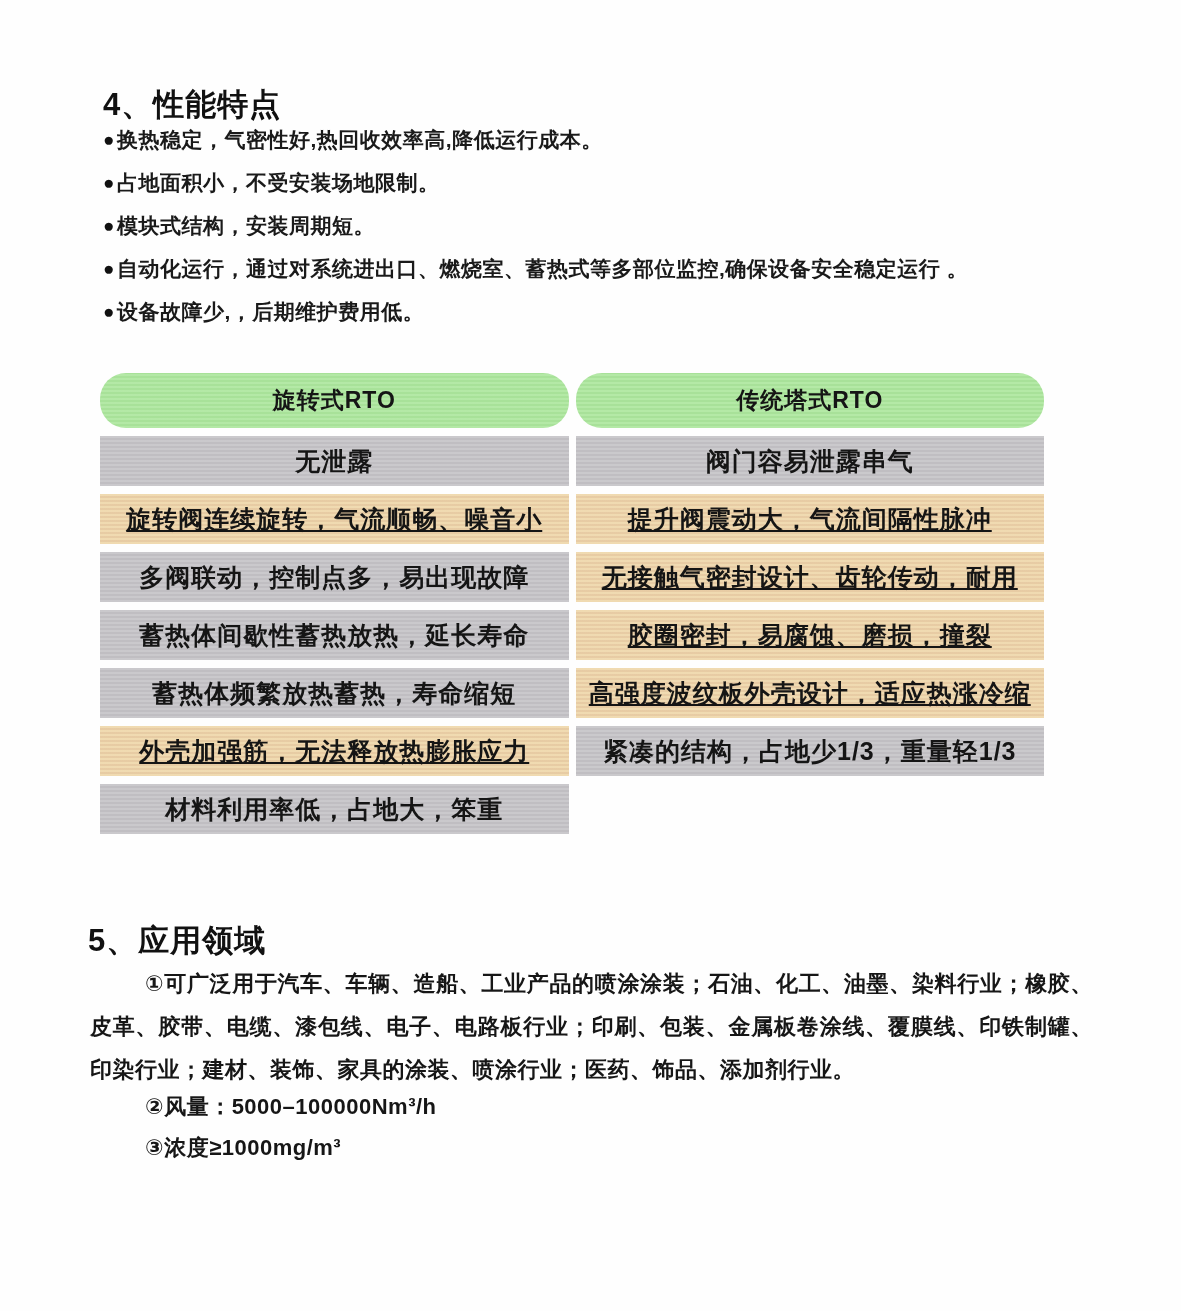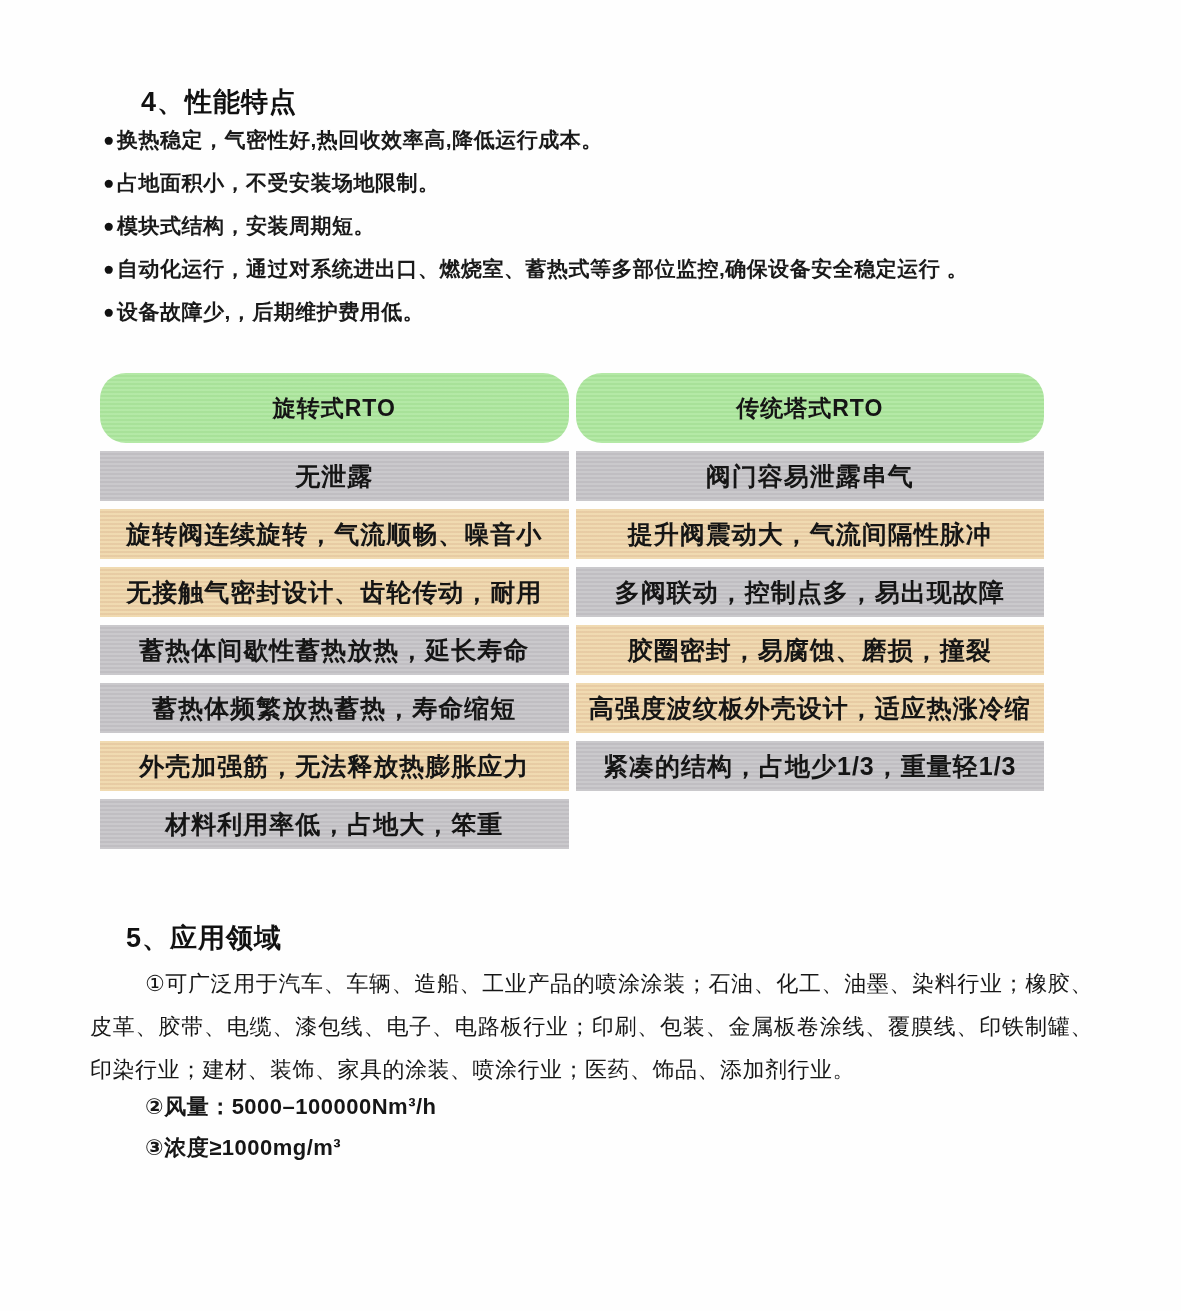--- a/index.html
+++ b/index.html
@@ -7,25 +7,24 @@
     width: 1181px; height: 1311px;
     background: #ffffff;
     font-family: "Liberation Sans", "DejaVu Sans", sans-serif;
     color: #1c1c1c;
     overflow: hidden;
   }
   .page { position: relative; width: 1181px; height: 1311px; background: #fefefe; }
 
   
   .section-title {
-    font-size: 27px;
+    font-size: 31px;
     font-weight: bold;
     color: #111;
     letter-spacing: 1px;
-    margin-left: 38px;
   }
   #sec4-title { position: absolute; left: 103px; top: 84px; }
   #sec5-title { position: absolute; left: 88px; top: 920px; }
 
   
   .features { position: absolute; left: 103px; top: 128px; width: 1000px; }
   .feature-item {
     display: flex;
     align-items: flex-start;
     font-size: 21px;
@@ -56,45 +55,46 @@
     height: 50px;
     display: flex;
     align-items: center;
     justify-content: center;
     font-size: 25px;
     font-weight: bold;
     letter-spacing: 1px;
     color: #151515;
   }
   .cell.header {
-    height: 70px;
+    height: 55px;
     font-size: 23px;
     background:
       repeating-linear-gradient(0deg, rgba(255,255,255,0.10) 0 2px, rgba(0,0,0,0.02) 2px 4px),
       #abe69c;
     border-radius: 26px;
   }
   .cell.gray {
     background:
       repeating-linear-gradient(0deg, rgba(255,255,255,0.08) 0 2px, rgba(0,0,0,0.03) 2px 4px),
       #c6c4c8;
   }
   .cell.tan {
     background:
       repeating-linear-gradient(0deg, rgba(255,240,200,0.25) 0 2px, rgba(214,170,140,0.18) 2px 4px),
       #ebd3a9;
+    text-decoration: underline;
   }
 
   
   .apps-paragraph {
     position: absolute;
     left: 90px; top: 962px;
     width: 1003px;
     font-size: 22px;
-    font-weight: 400;
+    font-weight: 700;
     line-height: 43px;
     letter-spacing: 0.5px;
     text-align: justify;
     text-indent: 55px;
     color: #161616;
   }
   .spec-line {
     position: absolute;
     left: 145px;
     font-size: 22px;
@@ -138,23 +138,23 @@
   <div class="cmp-table">
     <div class="cell header">旋转式RTO</div>
     <div class="cell header">传统塔式RTO</div>
 
     <div class="cell gray">无泄露</div>
     <div class="cell gray">阀门容易泄露串气</div>
 
     <div class="cell tan">旋转阀连续旋转，气流顺畅、噪音小</div>
     <div class="cell tan">提升阀震动大，气流间隔性脉冲</div>
 
+    <div class="cell gray">多阀联动，控制点多，易出现故障</div>
+
     <div class="cell tan">无接触气密封设计、齿轮传动，耐用</div>
-
-    <div class="cell gray">多阀联动，控制点多，易出现故障</div>
     <div class="cell gray">蓄热体间歇性蓄热放热，延长寿命</div>
 
     <div class="cell tan">胶圈密封，易腐蚀、磨损，撞裂</div>
     <div class="cell gray">蓄热体频繁放热蓄热，寿命缩短</div>
 
     <div class="cell tan">高强度波纹板外壳设计，适应热涨冷缩</div>
     <div class="cell tan">外壳加强筋，无法释放热膨胀应力</div>
 
     <div class="cell gray">紧凑的结构，占地少1/3，重量轻1/3</div>
     <div class="cell gray">材料利用率低，占地大，笨重</div>

